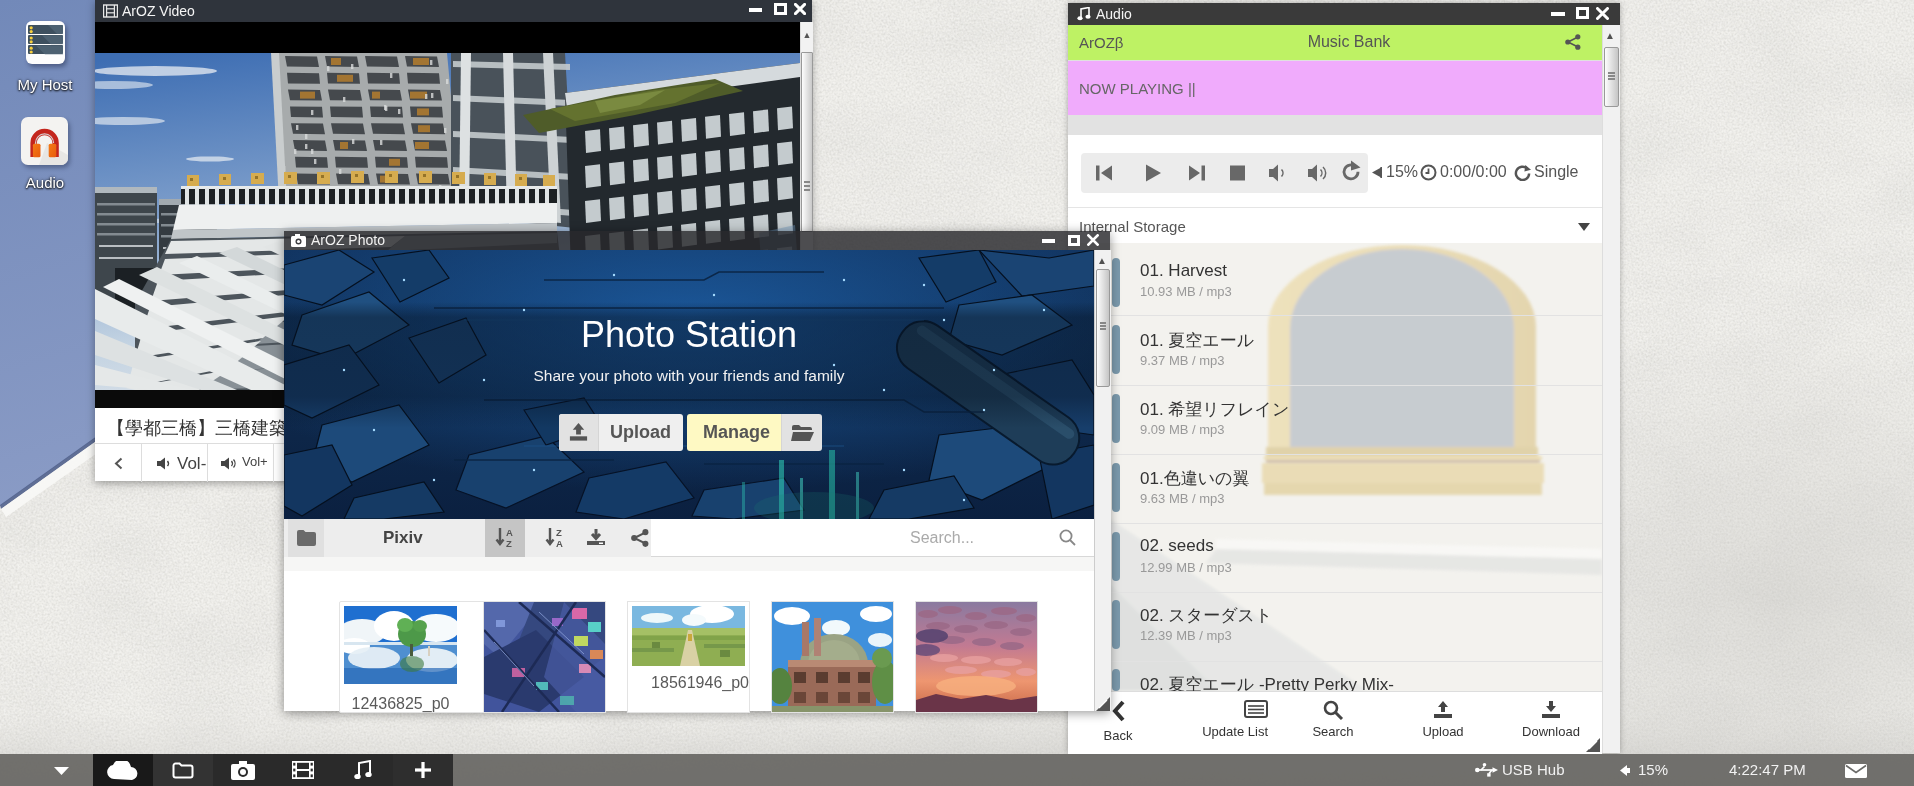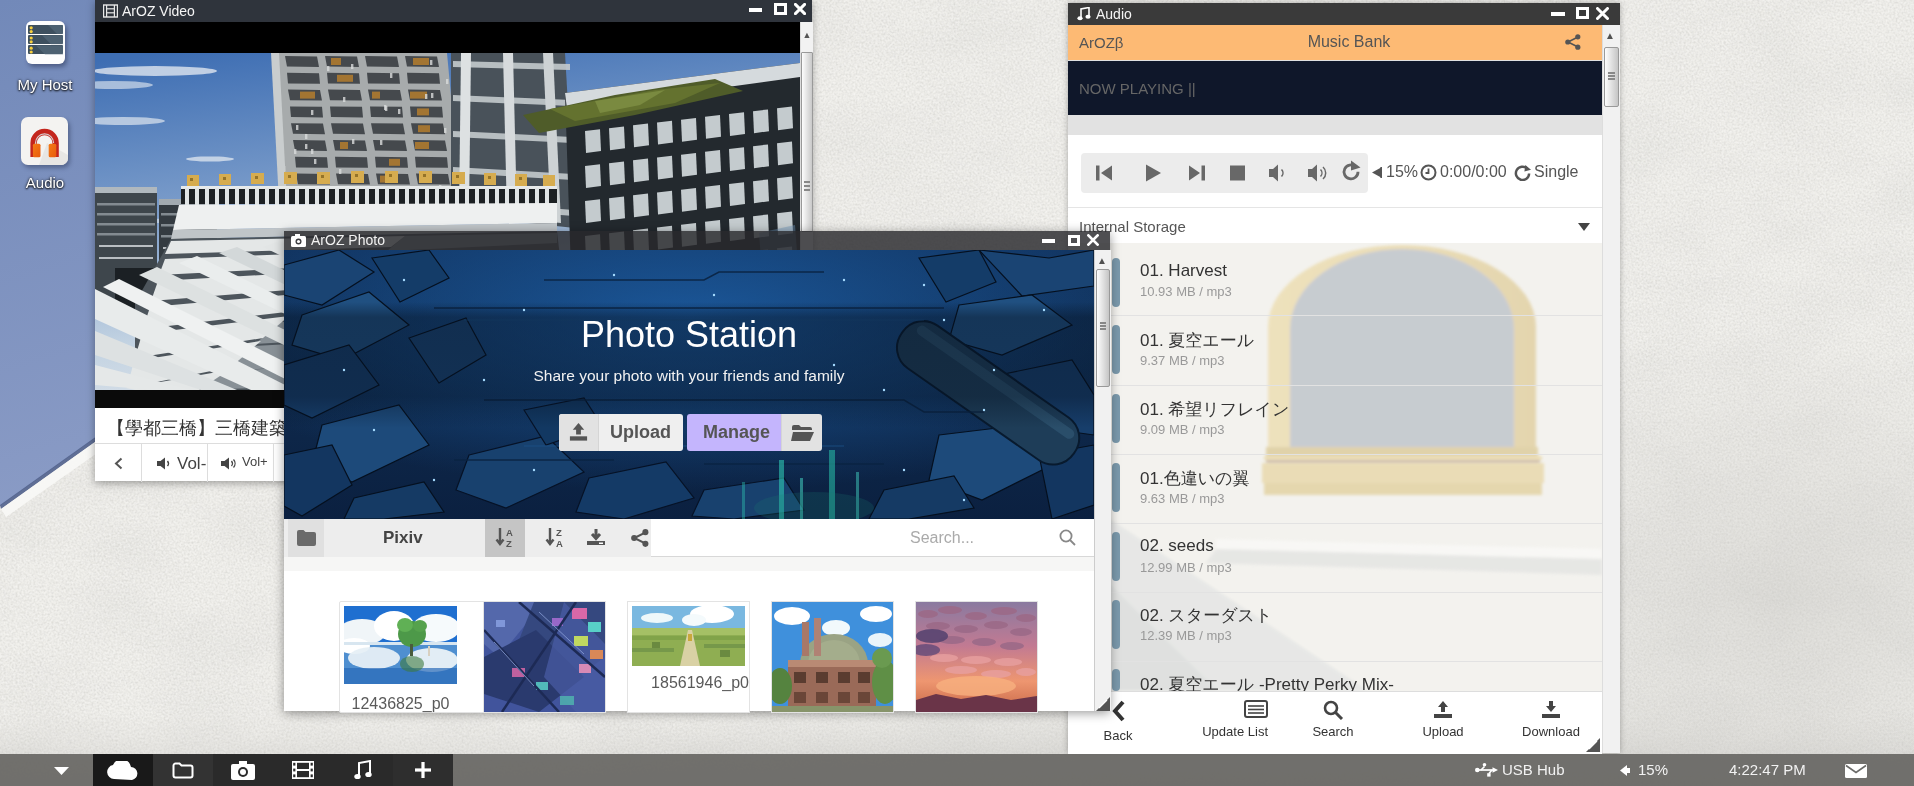--- a/index.html
+++ b/index.html
@@ -495,32 +495,32 @@
       <ellipse cx="11" cy="9.8" rx="2.6" ry="2" fill="#fff"></ellipse>
     </svg>
     <div class="abs" style="left:28px;top:3px;color:#f5f5f5;font-size:14px;">Audio</div>
     <div class="abs" style="left:483px;top:9px;width:14px;height:4px;background:#fff;"></div>
     <div class="abs" style="left:508px;top:4px;width:7px;height:6px;border:3px solid #fff;"></div>
     <svg class="abs" style="left:528px;top:4px" width="13" height="13" viewBox="0 0 13 13">
       <path d="M1.5 1.5 L11.5 11.5 M11.5 1.5 L1.5 11.5" stroke="#fff" stroke-width="3" stroke-linecap="round"></path>
     </svg>
   </div>
 
-  <div class="abs" style="left:0;top:22px;width:534px;height:35px;background:#fdba74;border-bottom:1px solid #e0e0e0;">
+  <div class="abs" style="left:0;top:22px;width:534px;height:35px;background:#bef264;border-bottom:1px solid #e0e0e0;">
     <div class="abs" style="left:11px;top:9px;color:#555;font-size:15px;">ArOZβ</div>
     <div class="abs" style="left:14px;top:8px;width:534px;text-align:center;color:#555;font-size:16px;">Music Bank</div>
     <svg class="abs" style="left:497px;top:9px" width="16" height="16" viewBox="0 0 16 16" fill="#555">
       <circle cx="12.8" cy="2.8" r="2.6"></circle>
         <circle cx="2.8" cy="8" r="2.6"></circle>
         <circle cx="12.8" cy="13.2" r="2.6"></circle>
       <path d="M3 8 L13 3 M3 8 L13 13" stroke="#555" stroke-width="1.6"></path>
     </svg>
   </div>
 
-  <div class="abs" style="left:0;top:58px;width:534px;height:54px;background:#0f172a;">
+  <div class="abs" style="left:0;top:58px;width:534px;height:54px;background:#f0abfc;">
     <div class="abs" style="left:11px;top:19px;color:#666;font-size:15px;">NOW PLAYING ||</div>
   </div>
 
   <div class="abs" style="left:0;top:112px;width:534px;height:20px;background:#e2e2e2;"></div>
 
   <div class="abs" style="left:0;top:132px;width:534px;height:72px;background:#fff;">
     <div class="abs" style="left:13px;top:18px;width:287px;height:40px;background:#ececec;border-radius:4px;"></div>
     <svg class="abs" style="left:13px;top:18px" width="287" height="40" viewBox="0 0 287 40" fill="#686868">
       <rect x="15" y="12.5" width="3.5" height="15"></rect>
         <polygon points="31,12.5 20,20 31,27.5"></polygon>
@@ -811,21 +811,21 @@
     </svg>
     
     <div class="abs" style="left:275px;top:164px;width:124px;height:37px;background:#efefef;border-radius:3px;">
       <div class="abs" style="left:0;top:0;width:39px;height:37px;background:#e2e2e2;border-right:1px solid #d5d5d5;border-radius:3px 0 0 3px;"></div>
       <svg class="abs" style="left:9px;top:8px" width="21" height="21" viewBox="0 0 22 22">
           <path d="M11 1 L17 8 L13.5 8 L13.5 13 L8.5 13 L8.5 8 L5 8 Z" fill="#555"></path>
           <rect x="2" y="15" width="18" height="4.5" fill="#555"></rect>
         </svg>
       <div class="abs" style="left:40px;top:8px;width:83px;text-align:center;font-size:18px;font-weight:bold;color:#555;">Upload</div>
     </div>
-    <div class="abs" style="left:403px;top:164px;width:110px;height:37px;background:#c4b5fd;border-radius:3px;">
+    <div class="abs" style="left:403px;top:164px;width:110px;height:37px;background:#fef9c3;border-radius:3px;">
       <div class="abs" style="left:94px;top:0;width:40px;height:37px;background:#e2e2e2;border-left:1px solid #d5d5d5;border-radius:0 3px 3px 0;"></div>
       <svg class="abs" style="left:104px;top:10px" width="23" height="18" viewBox="0 0 23 18">
           <path d="M1 3 a2 2 0 0 1 2-2 L8 1 L10 3 L19 3 a2 2 0 0 1 2 2 L21 6 L1 6 Z" fill="#555"></path>
           <path d="M2 8 L23 8 L19 17 L0 17 Z" fill="#555"></path>
         </svg>
       <div class="abs" style="left:8px;top:8px;width:83px;text-align:center;font-size:18px;font-weight:bold;color:#555;">Manage</div>
     </div>
   </div>
 
   <div class="abs" style="left:0;top:288px;width:810px;height:38px;background:#fff;border-bottom:1px solid #d8d8d8;box-sizing:border-box;">

